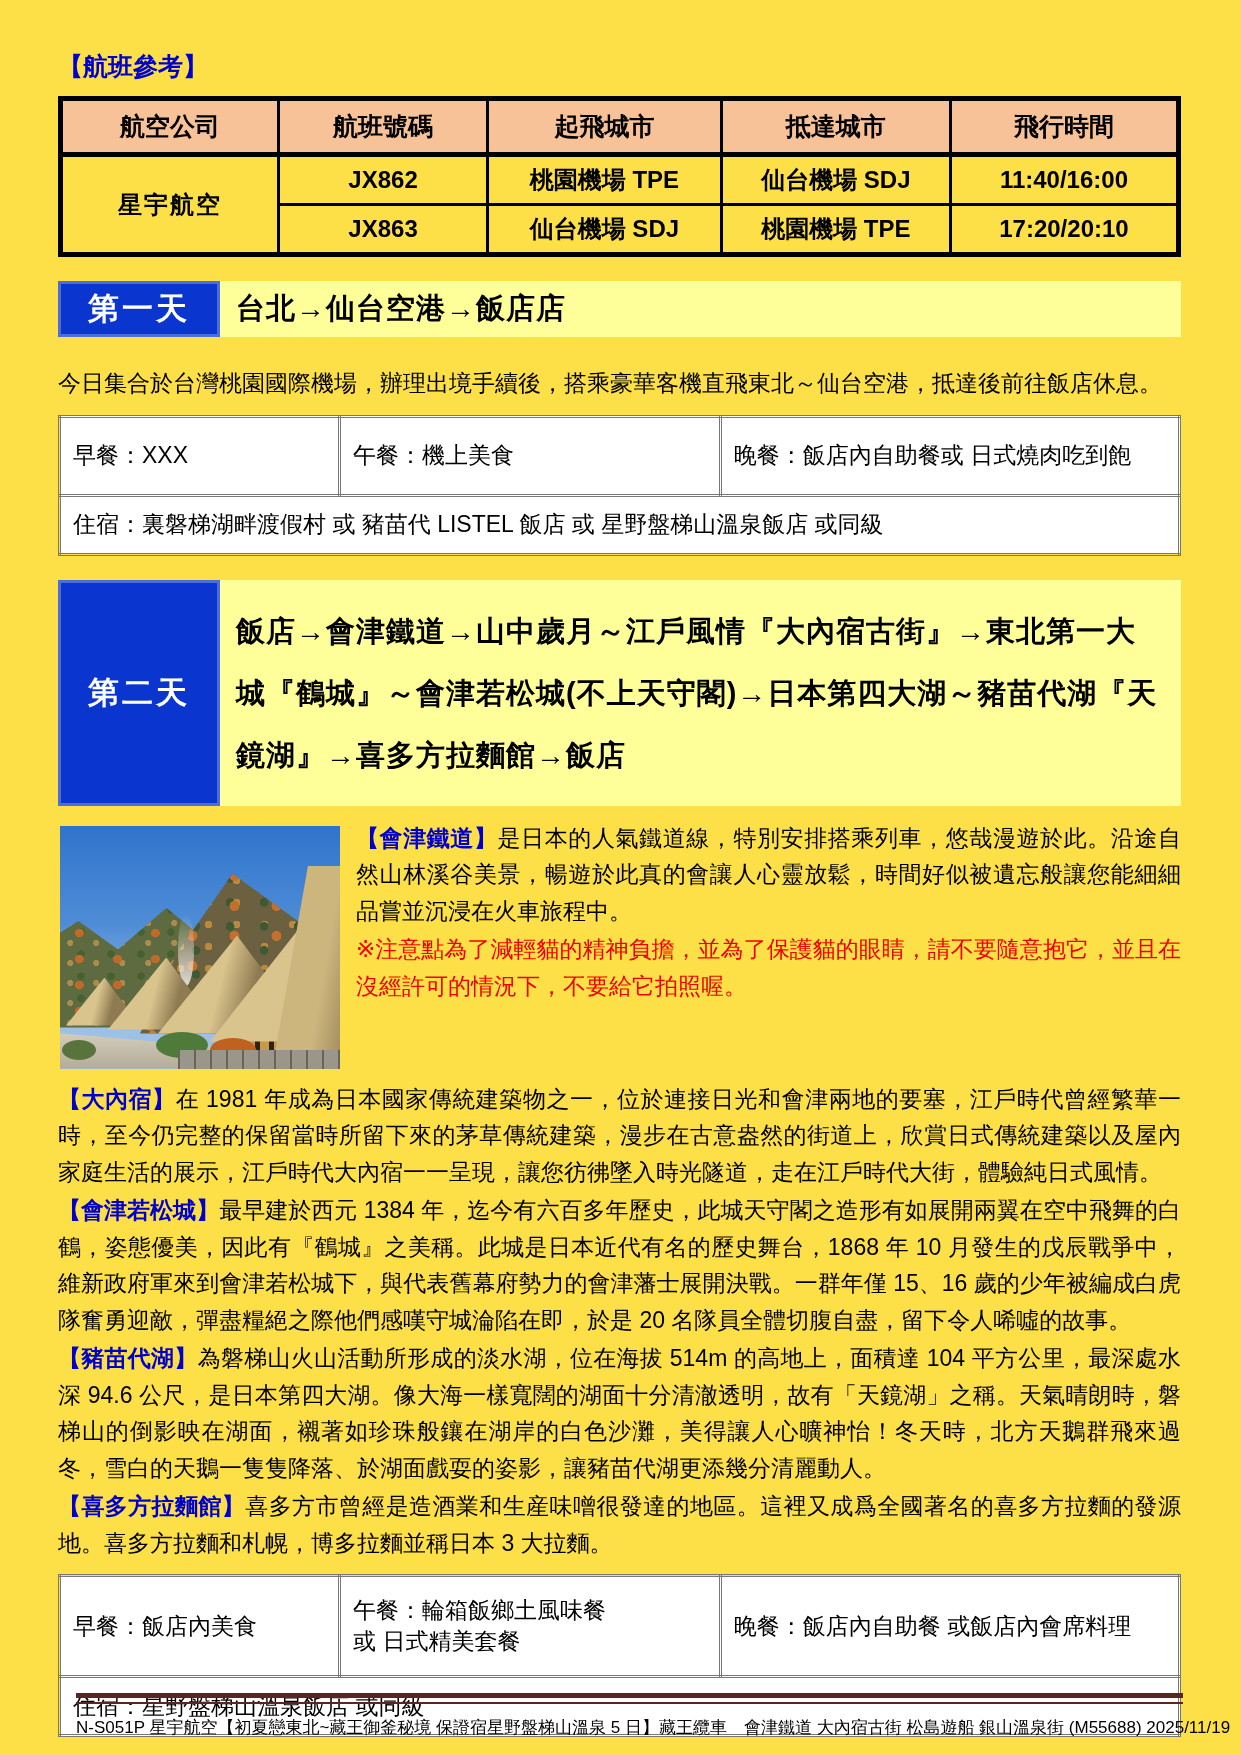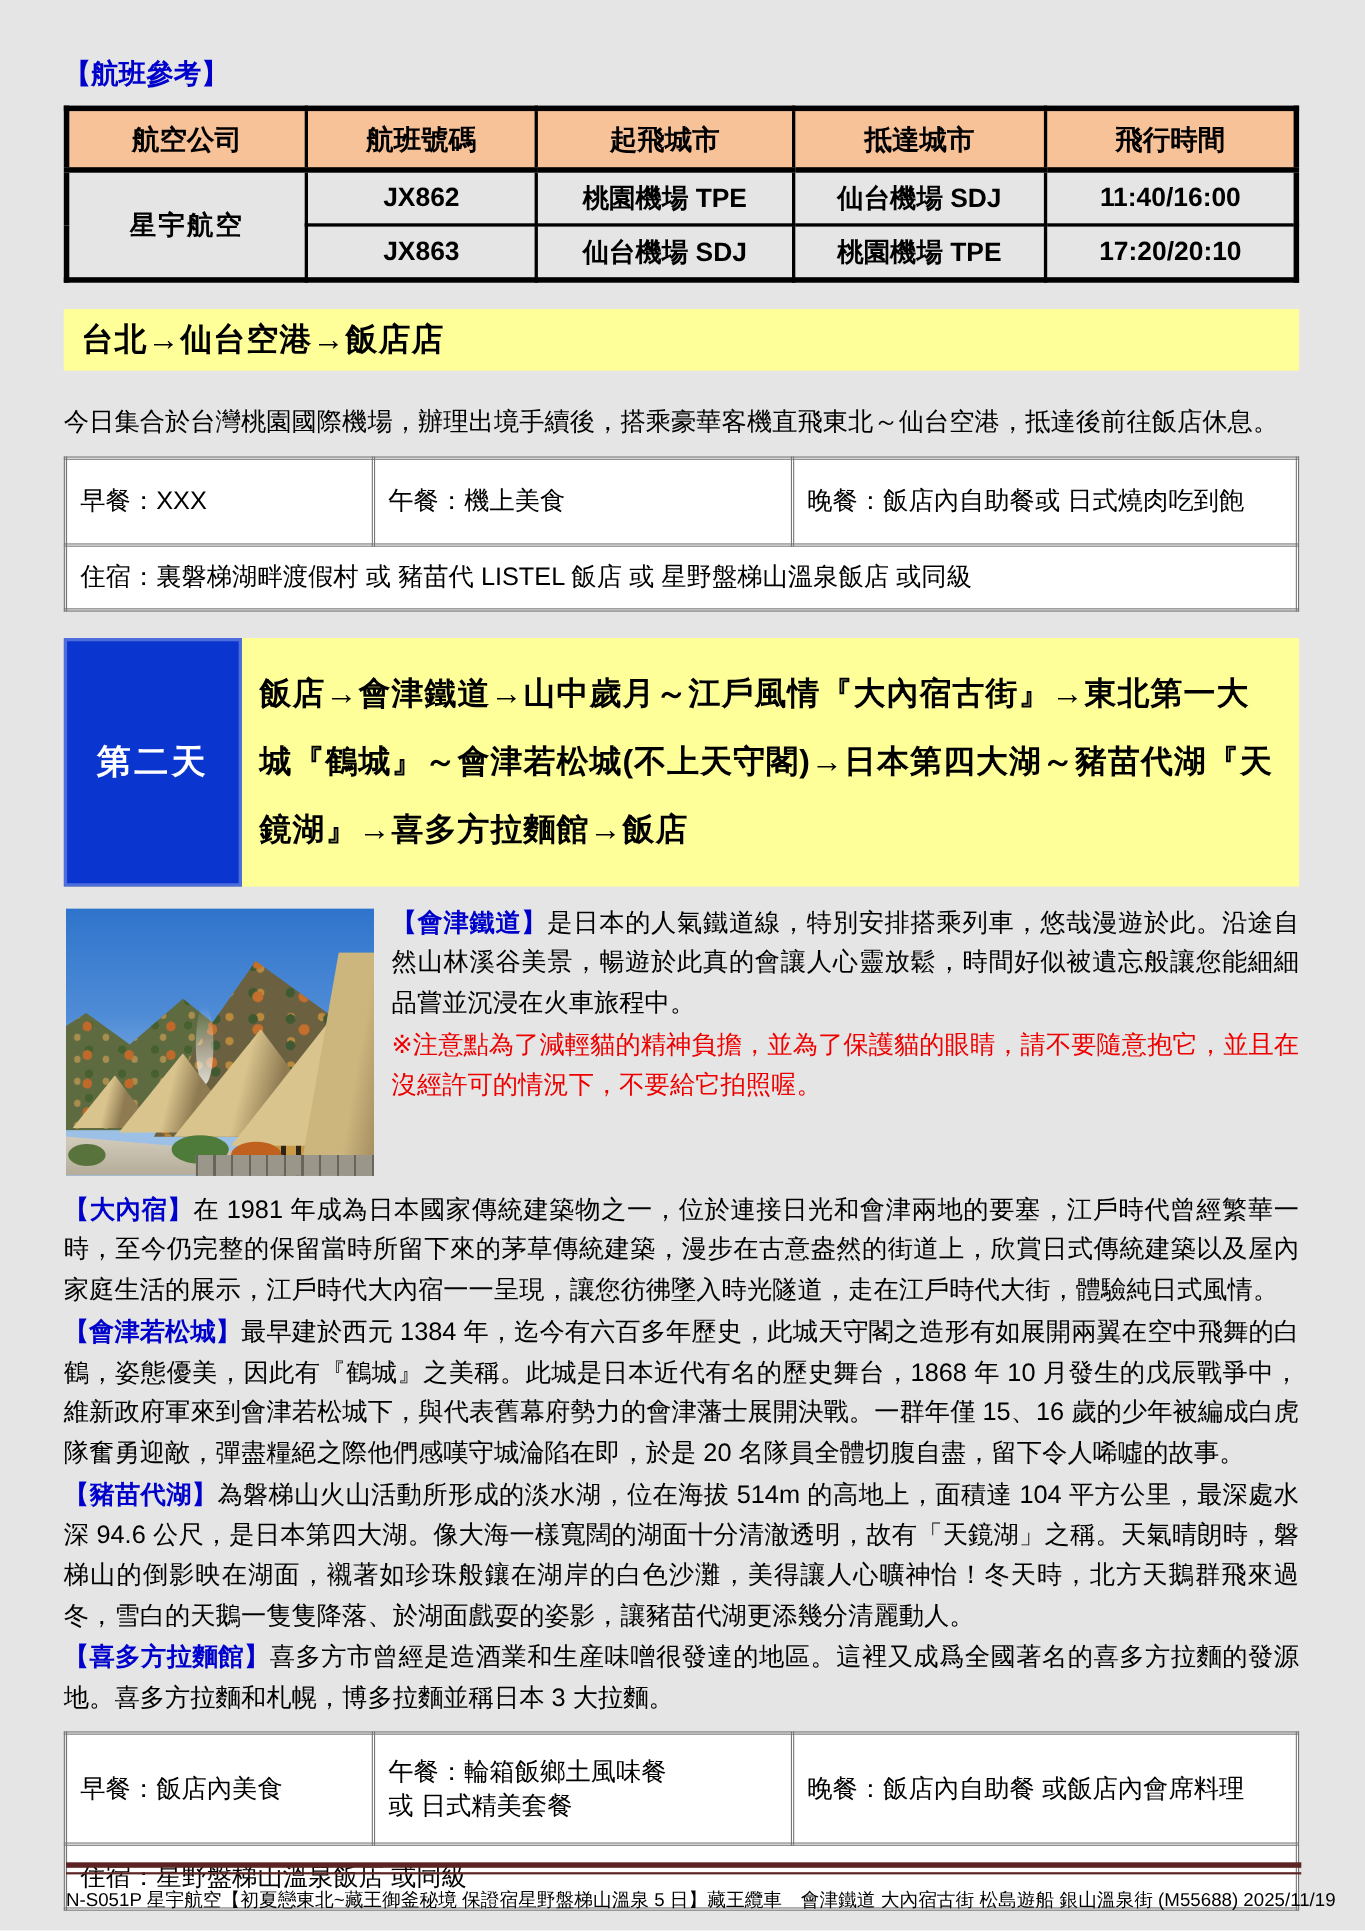--- a/index.html
+++ b/index.html
@@ -1,17 +1,17 @@
 <!DOCTYPE html>
 <html lang="zh-Hant"><head>
 <meta charset="utf-8">
 <style>
   html,body{margin:0;padding:0;background:#ffffff;}
   body{font-family:"Liberation Sans","DejaVu Sans",sans-serif;color:#000;}
-  .page{position:relative;width:1241px;height:1755px;overflow:hidden;background:#e5e5e5;}
+  .page{position:relative;width:1241px;height:1755px;overflow:hidden;background:#fde047;}
   .content{padding:50px 60px 0 58px;box-sizing:border-box;}
 
   
   .flight-head{display:flex;align-items:baseline;gap:8px;margin-bottom:13px;white-space:nowrap;}
   .flight-title{color:#0000cc;font-size:25px;font-weight:bold;}
   .flight-note{color:#ee0000;font-size:20px;font-weight:bold;letter-spacing:.5px;}
 
   
   table.flight{width:100%;border-collapse:collapse;border:5px solid #000;text-align:center;table-layout:fixed;}
   table.flight th{background:#f8c299;font-size:25px;font-weight:bold;padding:9px 4px;border:3px solid #000;border-bottom:5px solid #000;}
@@ -79,21 +79,21 @@
                           repeating-linear-gradient(90deg,rgba(60,40,15,.8) 0 2px,transparent 2px 10px);}
   .street{left:0;top:196px;width:190px;height:47px;background:linear-gradient(180deg,#ddd6c5,#b4ac99);
           clip-path:polygon(0 25%,100% 60%,100% 100%,0 100%);}
   .bush1{left:96px;top:206px;width:52px;height:26px;border-radius:50%;background:#4e7a3a;}
   .bush2{left:150px;top:212px;width:46px;height:24px;border-radius:50%;background:#c0611f;}
   .bush3{left:2px;top:214px;width:34px;height:20px;border-radius:50%;background:#58743c;}
   .stones{left:118px;top:224px;width:162px;height:19px;background:#9a968a;
           background-image:repeating-linear-gradient(90deg,rgba(70,68,60,.6) 0 2px,transparent 2px 16px);}
 
   
-  .footer{position:absolute;left:60px;right:58px;bottom:16px;}
+  .footer{position:absolute;left:76px;right:58px;bottom:16px;}
   .footer-rule{border-top:5px solid #5e2424;border-bottom:2px solid #5e2424;height:4px;}
   .footer-text{text-align:center;font-size:17px;margin-top:12px;white-space:nowrap;}
 </style>
 </head>
 <body>
 
 <div class="page">
   <div class="content">
 
     <div class="flight-head">
@@ -126,20 +126,21 @@
       <tr>
         <td>JX863</td>
         <td>仙台機場 SDJ</td>
         <td>桃園機場 TPE</td>
         <td>17:20/20:10</td>
       </tr>
     </tbody>
       </table>
 
     <div class="day-banner">
+      <div class="day-chip">第一天</div>
       <div class="day-title">台北→仙台空港→飯店店</div>
     </div>
 
     <p class="para">今日集合於台灣桃園國際機場，辦理出境手續後，搭乘豪華客機直飛東北～仙台空港，抵達後前往飯店休息。</p>
 
     <table class="meal">
       <colgroup>
           <col style="width:25%">
           <col style="width:34%">
           <col style="width:41%">

